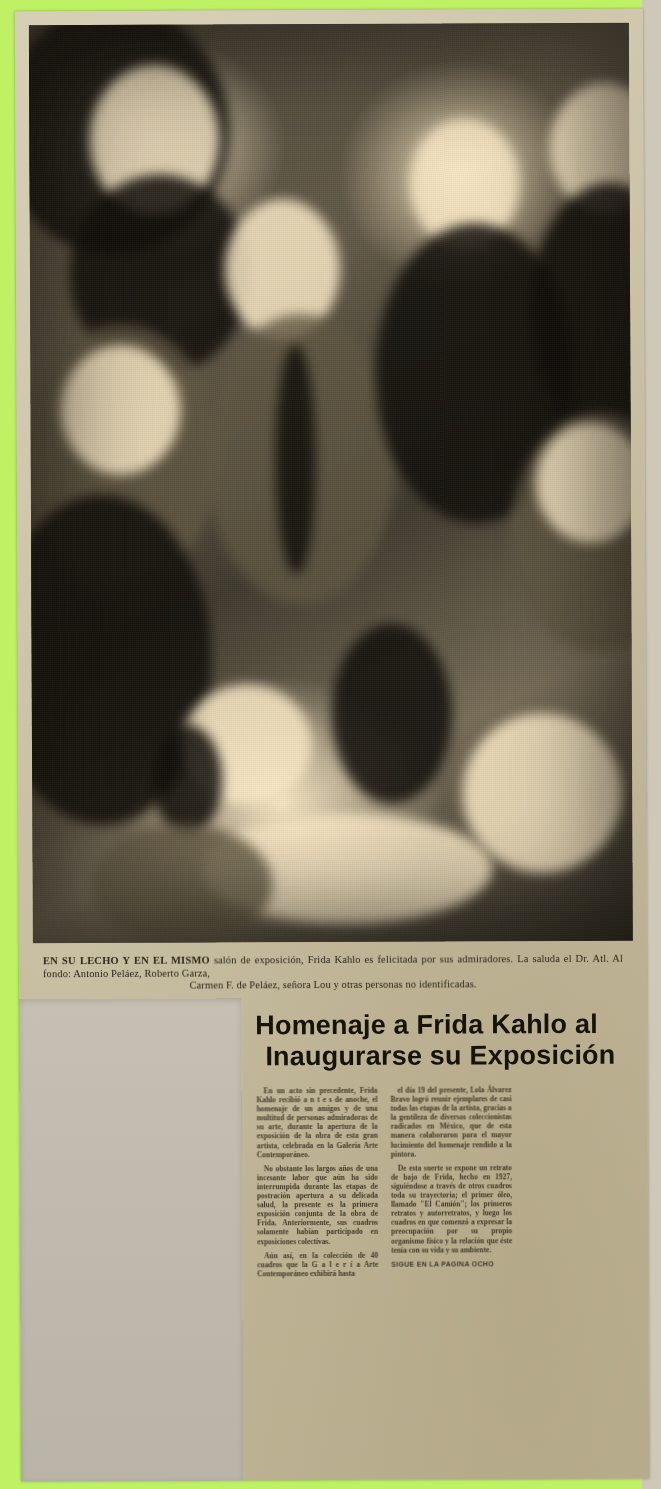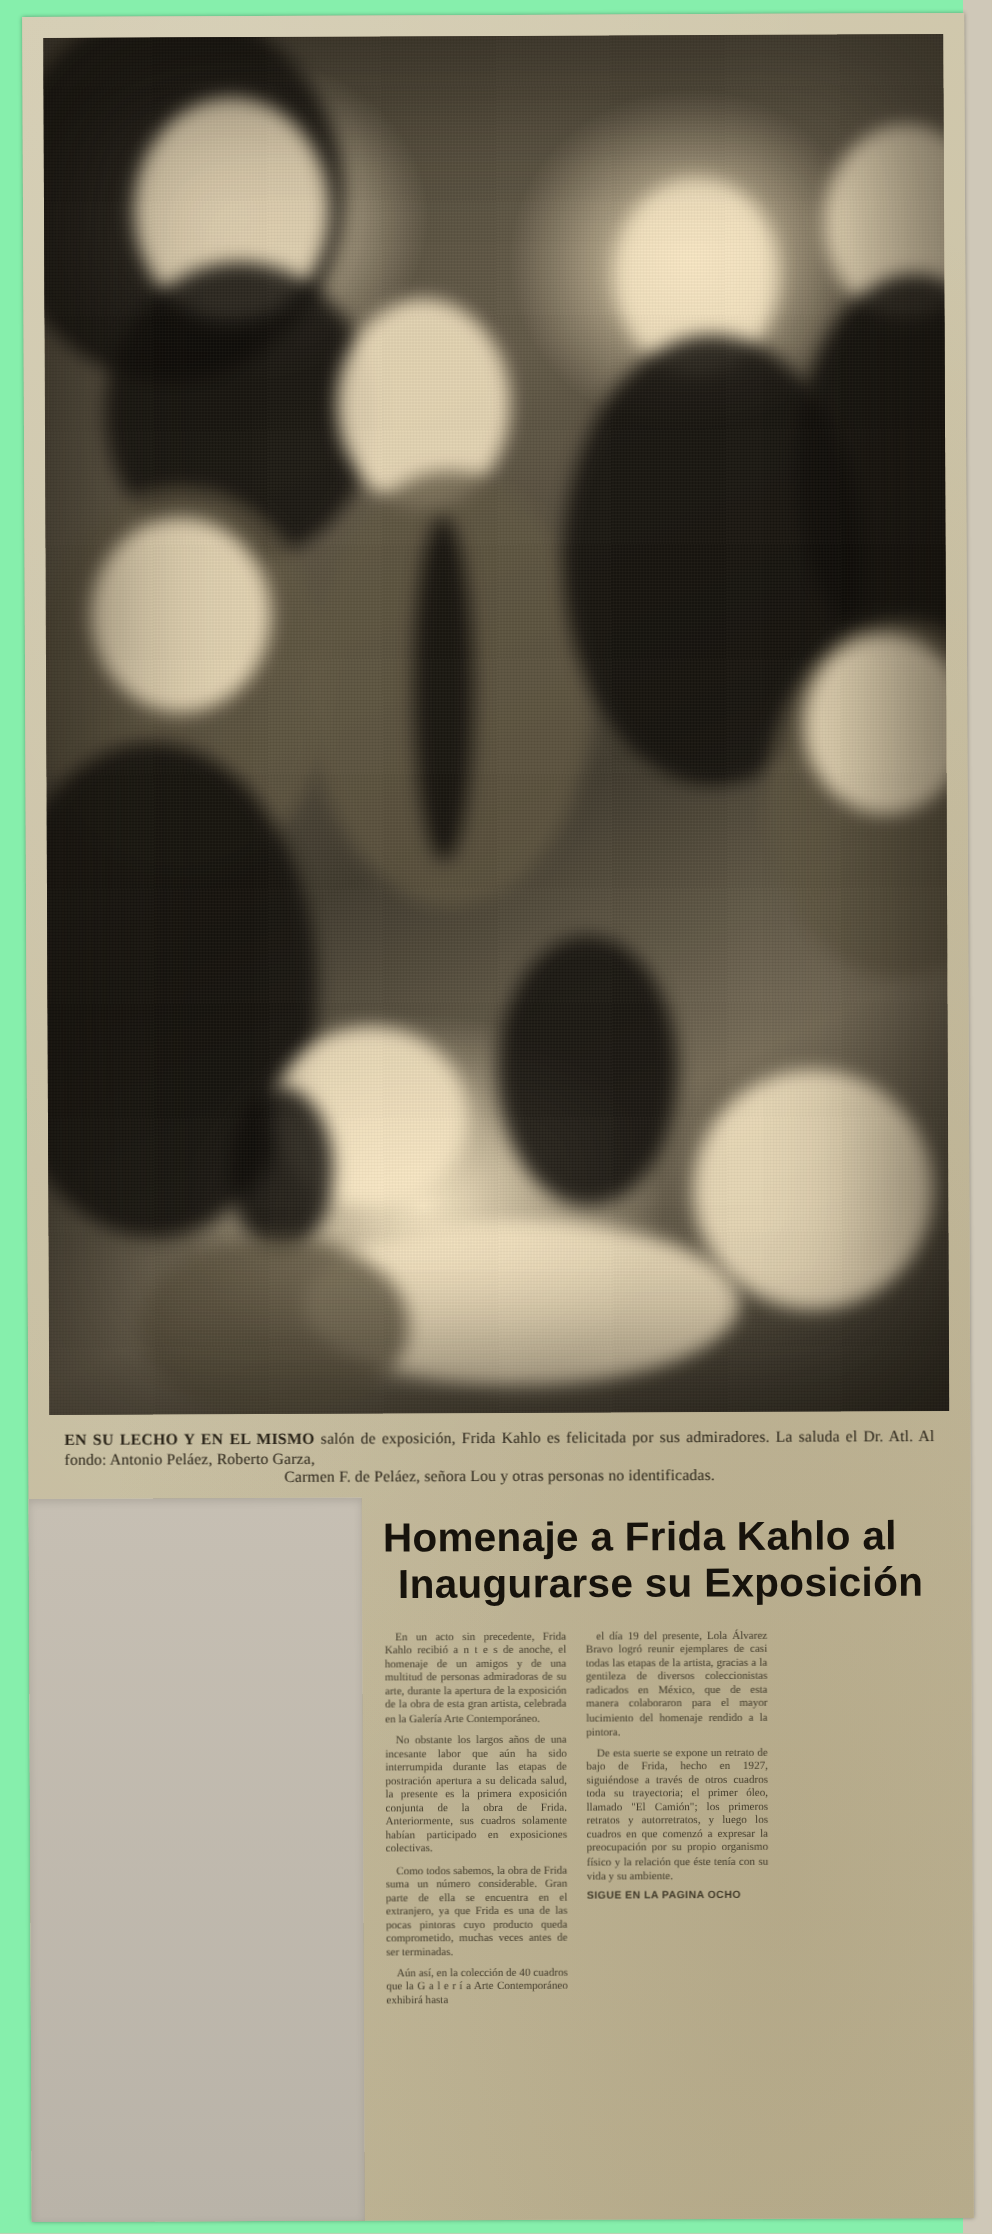--- a/index.html
+++ b/index.html
@@ -1,17 +1,17 @@
 <!DOCTYPE html>
 <html><head>
 <meta charset="utf-8">
 <style>
   html,body{margin:0;padding:0;background:#cfc8b8;}
   body{width:661px;height:1489px;overflow:hidden;font-family:"Liberation Serif",serif;}
-  .page{position:relative;width:642px;height:1489px;background:#86efac;}
+  .page{position:relative;width:642px;height:1489px;background:#bef264;}
 
   
   .clipping{position:absolute;left:18px;top:10px;width:628px;height:1470px;
     background:#cdc4a8;
     background-image:
       radial-gradient(ellipse at 20% 10%, rgba(255,255,255,.10), rgba(0,0,0,0) 60%),
       radial-gradient(ellipse at 80% 85%, rgba(120,100,60,.18), rgba(0,0,0,0) 65%),
       linear-gradient(160deg,#d3cbb0 0%,#c9c0a3 45%,#bfb596 100%);
     box-shadow:0 0 3px rgba(0,0,0,.35);
     transform:rotate(-0.25deg);
@@ -50,21 +50,21 @@
   .cap-center{text-align:center;}
 
   
   .article{position:absolute;left:228px;top:1000px;width:392px;}
   .headline{color:#17130c;font-family:"Liberation Sans",sans-serif;font-weight:bold;
     font-size:27px;line-height:31px;letter-spacing:.2px;padding-left:8px;}
   .headline .l2{display:block;padding-left:10px;}
   .cols{display:flex;gap:13px;margin-top:14px;padding-left:9px;}
   .col{width:121px;color:#2d2719;font-family:"Liberation Serif",serif;
     font-size:7.4px;line-height:9.1px;text-align:justify;}
-  .col p{margin:0 0 5px 0;text-indent:7px;}
+  .col p{margin:0 0 5px 0;text-indent:7px;font-weight:bold;}
   .col p.first{text-indent:7px;}
   .jump{font-family:"Liberation Sans",sans-serif;font-weight:bold;font-size:7px;
     letter-spacing:.3px;margin-top:4px;}
   .blur{filter:blur(.35px);}
   .fade{opacity:.86;}
 </style>
 </head>
 <body>
 
 <div class="page">
@@ -111,21 +111,20 @@
     <div class="article">
       <div class="headline">
         <span>Homenaje a Frida Kahlo al</span>
         <span class="l2">Inaugurarse su Exposición</span>
       </div>
 
       <div class="cols">
         <div class="col blur fade">
           <p class="first">En un acto sin precedente, Frida Kahlo recibió a n t e s de anoche, el homenaje de un amigos y de una multitud de personas admiradoras de su arte, durante la apertura de la exposición de la obra de esta gran artista, celebrada en la Galería Arte Contemporáneo.</p>
           <p>No obstante los largos años de una incesante labor que aún ha sido interrumpida durante las etapas de postración apertura a su delicada salud, la presente es la primera exposición conjunta de la obra de Frida. Anteriormente, sus cuadros solamente habían participado en exposiciones colectivas.</p>
-          <p>Como todos sabemos, la obra de Frida suma un número considerable. Gran parte de ella se encuentra en el extranjero, ya que Frida es una de las pocas pintoras cuyo producto queda comprometido, muchas veces antes de ser terminadas.</p>
           <p>Aún así, en la colección de 40 cuadros que la G a l e r í a Arte Contemporáneo exhibirá hasta</p>
         </div>
         <div class="col blur fade">
           <p class="first">el día 19 del presente, Lola Álvarez Bravo logró reunir ejemplares de casi todas las etapas de la artista, gracias a la gentileza de diversos coleccionistas radicados en México, que de esta manera colaboraron para el mayor lucimiento del homenaje rendido a la pintora.</p>
           <p>De esta suerte se expone un retrato de bajo de Frida, hecho en 1927, siguiéndose a través de otros cuadros toda su trayectoria; el primer óleo, llamado "El Camión"; los primeros retratos y autorretratos, y luego los cuadros en que comenzó a expresar la preocupación por su propio organismo físico y la relación que éste tenía con su vida y su ambiente.</p>
           <div class="jump">SIGUE EN LA PAGINA OCHO</div>
         </div>
       </div>
     </div>
 

